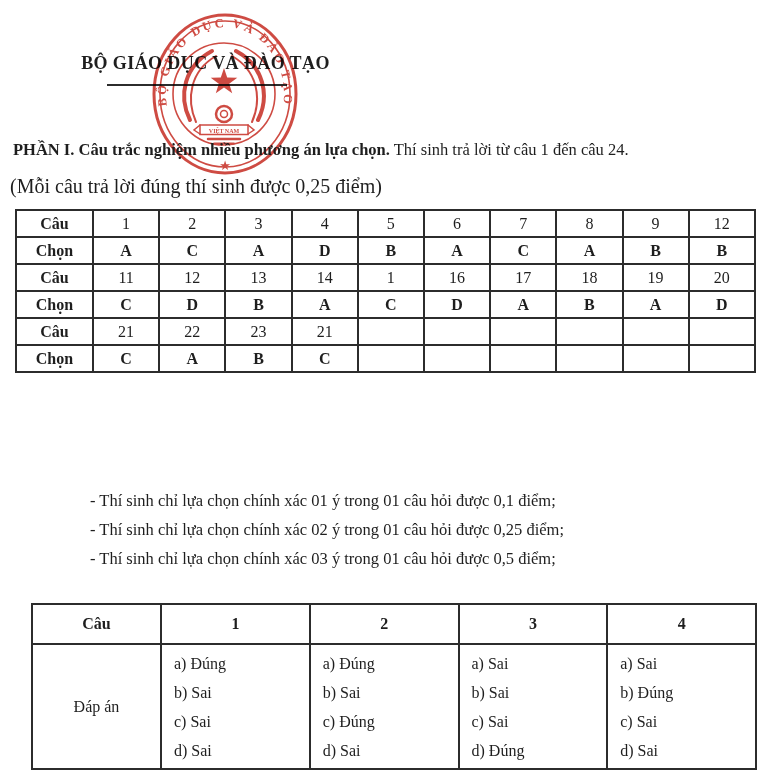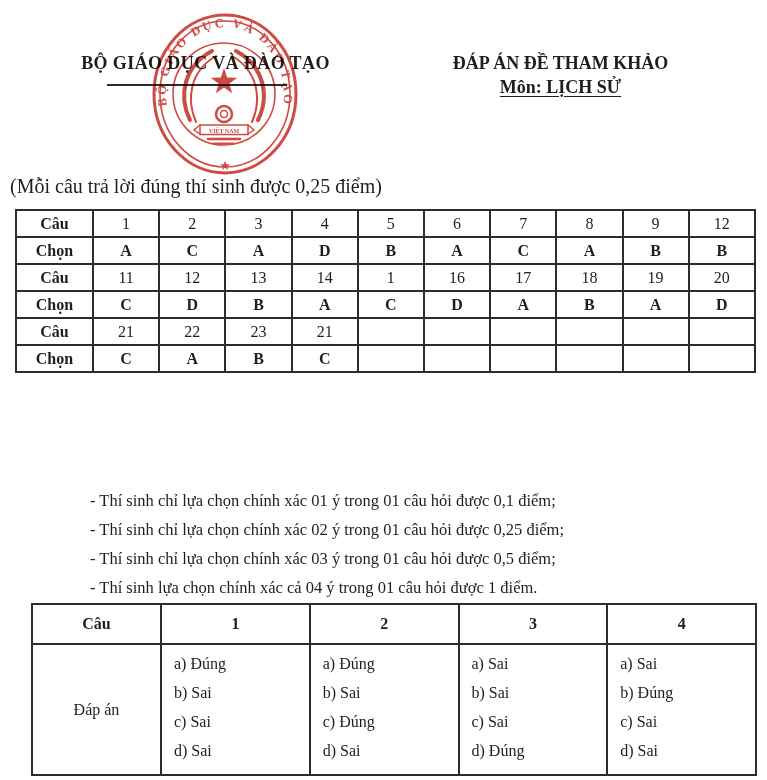--- a/index.html
+++ b/index.html
@@ -20,33 +20,29 @@
   .t1{position:absolute;left:15px;top:209px;width:741px;font-size:16px;text-align:center;}
   .t1 td{border:2px solid #2c2c2c;height:25px;padding:0;}
   .t1 .lbl,.t1 .ans{font-weight:bold;}
   
   .p2-heading{position:absolute;left:13px;top:430px;width:752px;font-size:16.5px;line-height:30px;}
   .rules{position:absolute;left:90px;top:486px;font-size:16.5px;line-height:29px;}
   .t2{position:absolute;left:31px;top:603px;width:726px;font-size:16px;}
   .t2 td{border:2px solid #2c2c2c;padding:0;}
   .t2 .hdr{height:38px;text-align:center;font-weight:bold;}
   .t2 .rowlbl{text-align:center;font-weight:normal;margin-top:36px;}
-  .t2 .anscell{vertical-align:top;height:119px;padding:4px 0 6px 12px;line-height:29px;}
+  .t2 .anscell{vertical-align:top;height:119px;padding:4px 0 0 12px;line-height:29px;}
 </style>
 </head>
 <body>
 
 <div class="page">
 
   <div class="org">BỘ GIÁO DỤC VÀ ĐÀO TẠO</div>
   <div class="org-underline"></div>
-  <div class="titles">
-    <div>ĐÁP ÁN ĐỀ THAM KHẢO</div>
-    <div class="subject">Môn: LỊCH SỬ</div>
-  </div>
 
   <svg class="seal" width="150" height="164" viewBox="0 0 150 164">
     <g fill="none" stroke="#c9372e">
       <ellipse cx="75" cy="82" rx="71" ry="79" stroke-width="3"></ellipse>
       <ellipse cx="75" cy="82" rx="65" ry="73" stroke-width="1.6"></ellipse>
       <circle cx="74" cy="82" r="51" stroke-width="1.6"></circle>
     </g>
     <path id="sealArc" d="M 38.7,134.8 A 59,67 0 1 1 111.3,134.8" fill="none"></path>
     <text font-size="12.5" font-weight="bold" fill="#c9372e" letter-spacing="2.5">
       <textPath href="#sealArc" startOffset="50%" text-anchor="middle">BỘ GIÁO DỤC VÀ ĐÀO TẠO</textPath>
@@ -61,20 +57,23 @@
       <path d="M 50,113 L 44,118 L 50,122 M 98,113 L 104,118 L 98,122" stroke-width="1.5"></path>
       <rect x="50" y="113" width="48" height="9.5" stroke-width="1.5"></rect>
       <path d="M 58,127 L 90,127" stroke-width="2.5"></path>
       <path d="M 64,131.5 L 84,131.5" stroke-width="2"></path>
     </g>
     <polygon fill="#c9372e" points="74,56 77.2,65.6 87.3,65.7 79.2,71.7 82.2,81.3 74,75.5 65.8,81.3 68.8,71.7 60.7,65.7 70.8,65.6"></polygon>
     <text x="74" y="121" font-size="6" font-weight="bold" fill="#c9372e" text-anchor="middle">VIỆT NAM</text>
     <text x="75" y="158" font-size="13" fill="#c9372e" text-anchor="middle">★</text>
   </svg>
 
+  <div class="p1-heading">
+    <b>PHẦN I. Câu trắc nghiệm nhiều phương án lựa chọn.</b><span> Thí sinh trả lời từ câu 1 đến câu 24.</span>
+  </div>
   <div class="p1-note">(Mỗi câu trả lời đúng thí sinh được 0,25 điểm)</div>
 
   <table class="t1">
     <colgroup>
         <col style="width:77px">
         <col>
         <col>
         <col>
         <col>
         <col>
@@ -164,21 +163,20 @@
       <td class="ans"></td>
     </tr>
   </tbody>
     </table>
 
 
   <div class="rules">
     <div>- Thí sinh chỉ lựa chọn chính xác 01 ý trong 01 câu hỏi được 0,1 điểm;</div>
     <div>- Thí sinh chỉ lựa chọn chính xác 02 ý trong 01 câu hỏi được 0,25 điểm;</div>
     <div>- Thí sinh chỉ lựa chọn chính xác 03 ý trong 01 câu hỏi được 0,5 điểm;</div>
-    <div>- Thí sinh lựa chọn chính xác cả 04 ý trong 01 câu hỏi được 1 điểm.</div>
   </div>
 
   <table class="t2">
     <colgroup>
         <col style="width:129px">
         <col>
         <col>
         <col>
         <col>
       </colgroup>

